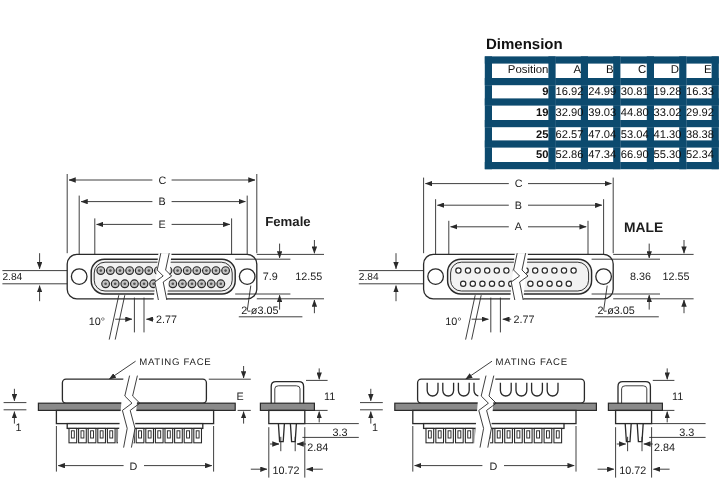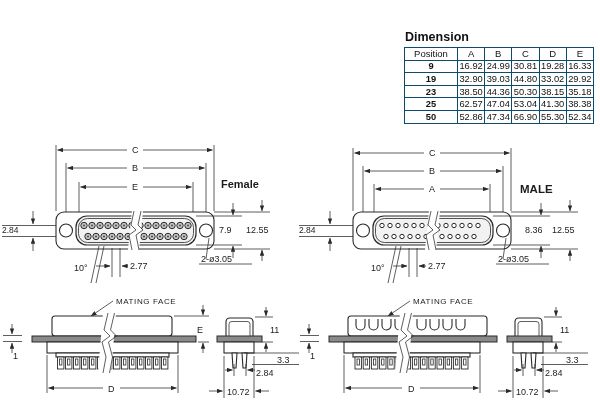--- a/index.html
+++ b/index.html
@@ -13,22 +13,22 @@
   .flange{fill:var(--flange);stroke:var(--line);stroke-width:1;}
   .insert{fill:#f2f2f2;stroke:var(--line);stroke-width:1.2;}
   .insert2{fill:none;stroke:var(--line);stroke-width:0.8;}
   text{fill:#1c1c1c;font-family:"Liberation Sans",sans-serif;}
   .t9{font-size:9px;} .t85{font-size:8.5px;} .t8{font-size:8px;letter-spacing:0.6px;}
   .big{font-size:11px;font-weight:bold;}
   
   .dimtable{position:absolute;left:404px;top:2px;width:190px;margin-top:28px;}
   .dimtable .title{font-size:12.5px;font-weight:bold;color:#111;margin:0 0 3px 1px;}
   .dimtable table{border-collapse:collapse;width:189px;table-layout:fixed;}
-  .dimtable td,.dimtable th{border:1px solid #0c4a6e;font-size:9.3px;font-weight:normal;
-      text-align:center;height:11.6px;padding:0;color:#111;white-space:nowrap;}
+  .dimtable td,.dimtable th{border:6px solid #0c4a6e;font-size:9.3px;font-weight:normal;
+      text-align:right;height:11.6px;padding:0;color:#111;white-space:nowrap;}
   .dimtable th{font-size:9.5px;}
   .dimtable td.pos{font-weight:bold;}
   col.c0{width:53px;} col.cv{width:27.2px;}
 </style>
 </head>
 <body>
 
 <div class="sheet">
 
 <svg width="600" height="407" viewBox="0 0 600 407">
@@ -450,28 +450,20 @@
           </tr>
           <tr>
             <td class="pos">19</td>
             <td>32.90</td>
             <td>39.03</td>
             <td>44.80</td>
             <td>33.02</td>
             <td>29.92</td>
           </tr>
           <tr>
-            <td class="pos">23</td>
-            <td>38.50</td>
-            <td>44.36</td>
-            <td>50.30</td>
-            <td>38.15</td>
-            <td>35.18</td>
-          </tr>
-          <tr>
             <td class="pos">25</td>
             <td>62.57</td>
             <td>47.04</td>
             <td>53.04</td>
             <td>41.30</td>
             <td>38.38</td>
           </tr>
           <tr>
             <td class="pos">50</td>
             <td>52.86</td>

